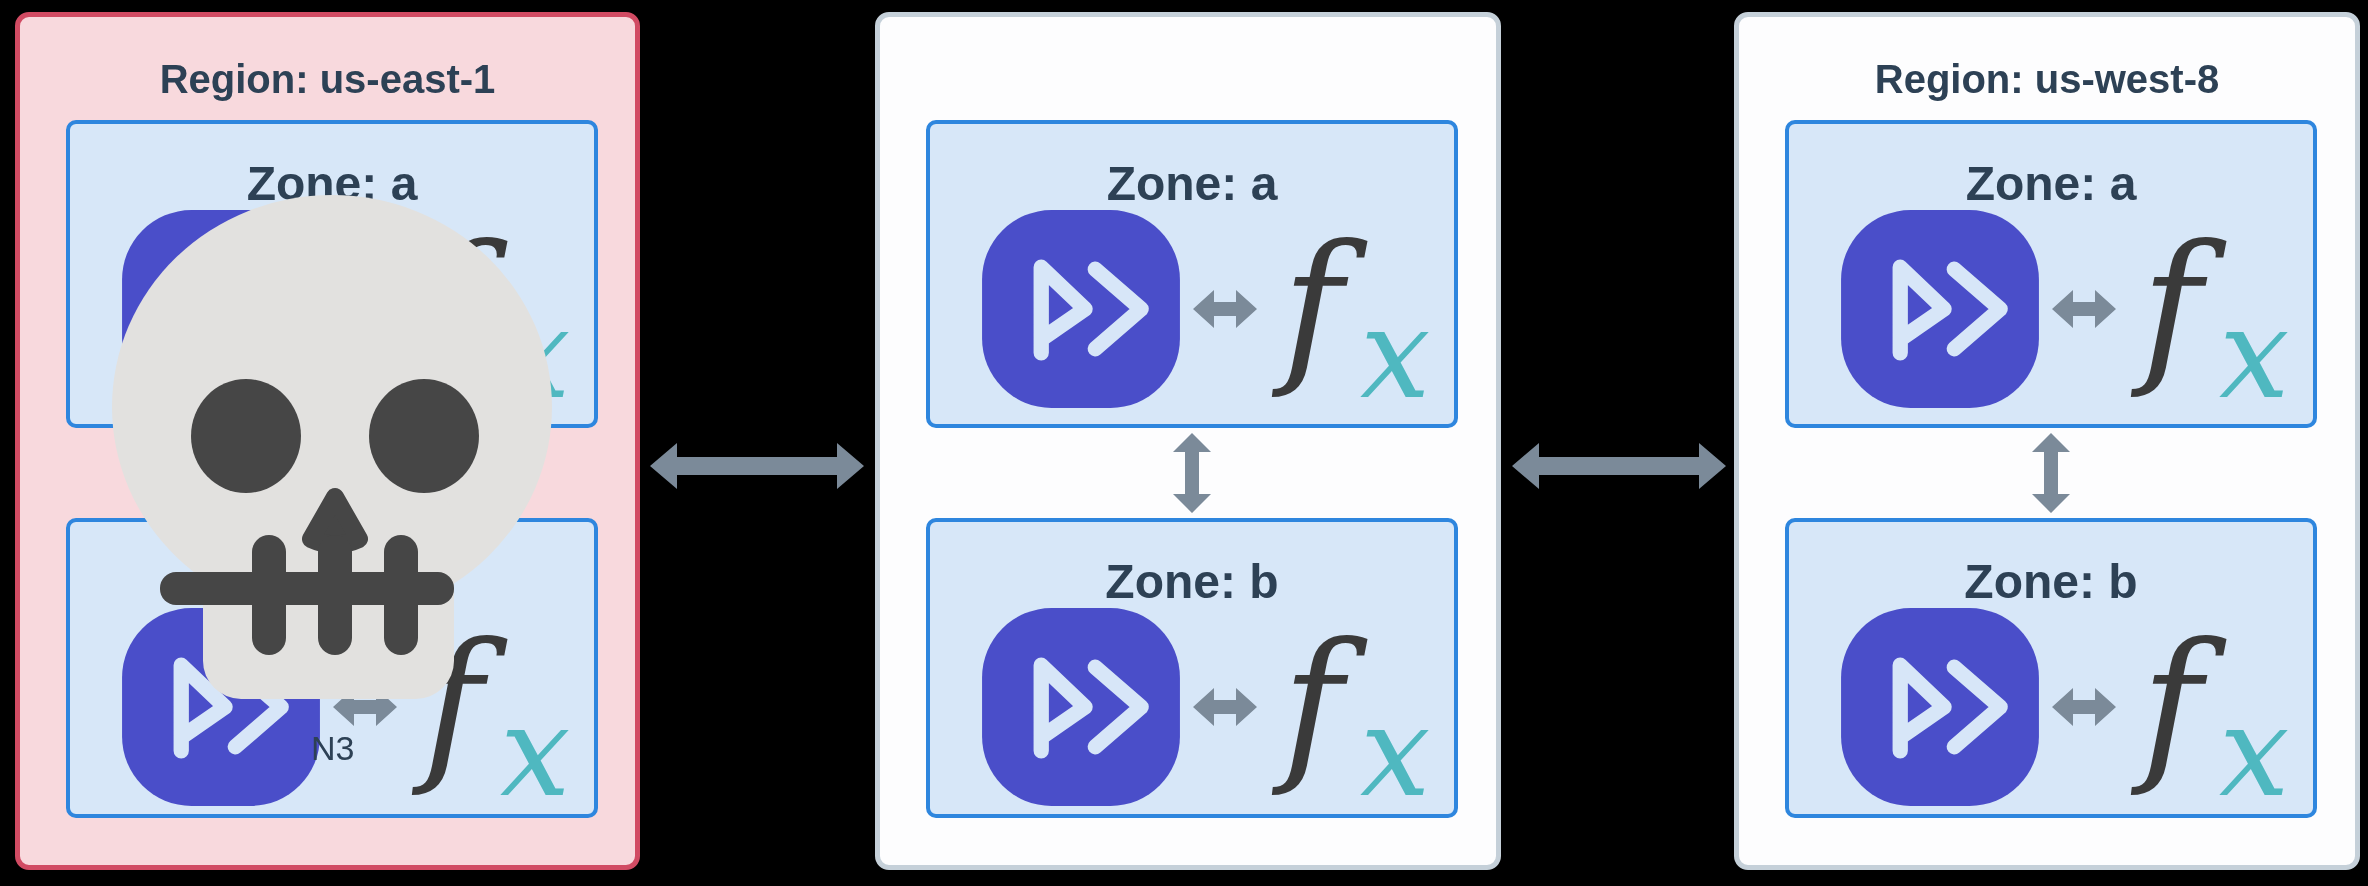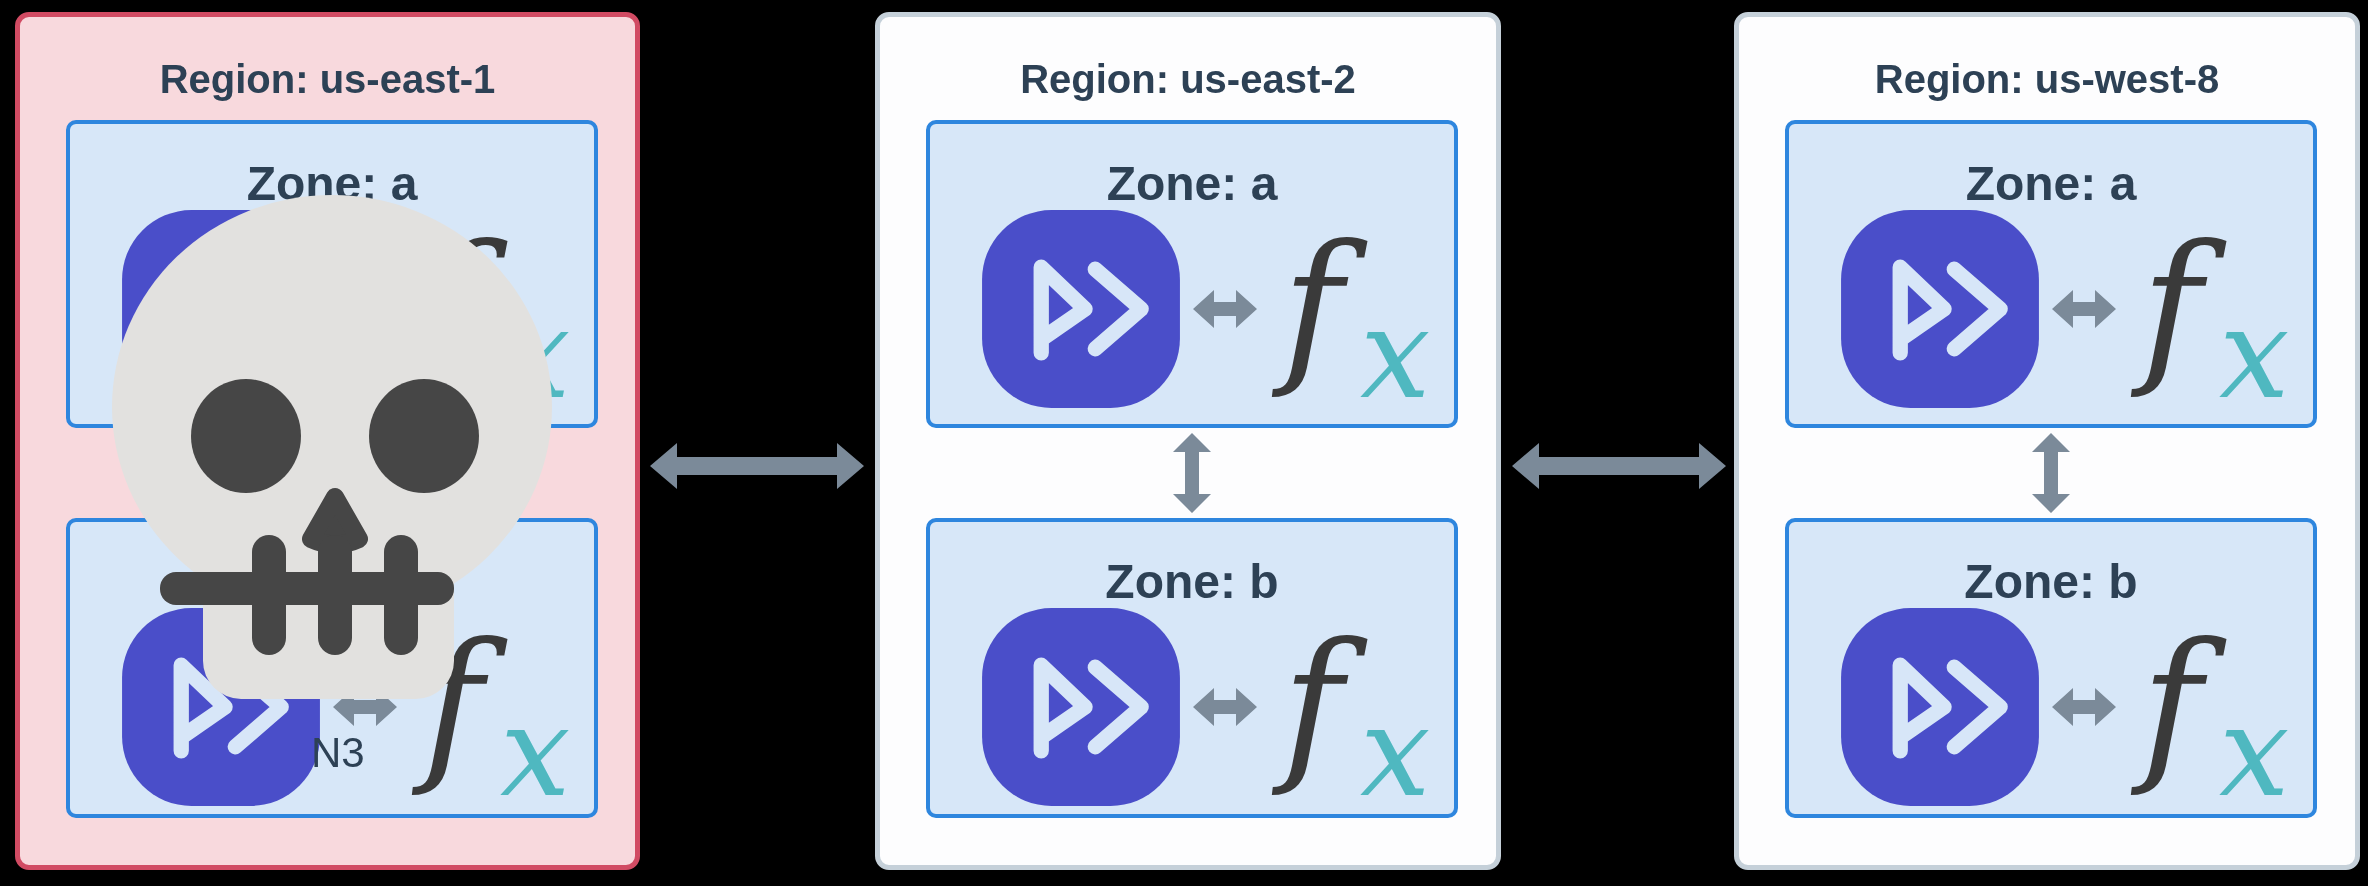--- a/index.html
+++ b/index.html
@@ -46,21 +46,21 @@
   }
   
   .varrow{position:absolute;left:291px;top:416px;width:42px;height:80px;}
   .link-arrow{position:absolute;top:438px;width:214px;height:56px;}
   #link-0{left:650px;}
   #link-1{left:1512px;}
   
   .skull{position:absolute;left:91px;top:178px;width:442px;height:505px;z-index:10;}
   .node-label{
     position:absolute;left:291px;top:712px;z-index:11;
-    font-size:42px;font-weight:500;color:#2d4155;
+    font-size:34px;font-weight:500;color:#2d4155;
   }
 </style>
 </head>
 <body>
 
 <div class="region failed" id="region-0">
   <div class="region-title">Region: us-east-1</div>
 
   <div class="zone zone-a">
     <div class="zone-label">Zone: a</div>
@@ -107,21 +107,20 @@
     <rect x="273" y="340" width="34" height="120" rx="17" fill="#464646"></rect>
     <rect x="49" y="377" width="294" height="33" rx="16" fill="#464646"></rect>
   </svg>
 </div>
 
 <svg class="link-arrow" id="link-0" viewBox="0 0 214 56">
   <polygon points="0,28 27,5 27,19 187,19 187,5 214,28 187,51 187,37 27,37 27,51" fill="#7b8a99"></polygon>
 </svg>
 
 <div class="region healthy" id="region-1">
-  <div class="region-title">Region: us-east-2</div>
 
   <div class="zone zone-a">
     <div class="zone-label">Zone: a</div>
     <svg class="app-icon" viewBox="0 0 100 100">
       <rect x="1.5" y="1.5" width="97" height="97" rx="34" fill="#4a4ec9"></rect>
       <path d="M30.5 71.5 L30.5 29.5 L52 50 L31 64.5" fill="none" stroke="#d7e6f8" stroke-width="7.5" stroke-linecap="round" stroke-linejoin="round"></path>
       <path d="M57 30.5 L79.5 50 L57 69.5" fill="none" stroke="#d7e6f8" stroke-width="7.5" stroke-linecap="round" stroke-linejoin="round"></path>
     </svg>
     <svg class="harrow" viewBox="0 0 64 48">
       <polygon points="0,24 21,5 21,17 43,17 43,5 64,24 43,43 43,31 21,31 21,43" fill="#7b8a99"></polygon>

